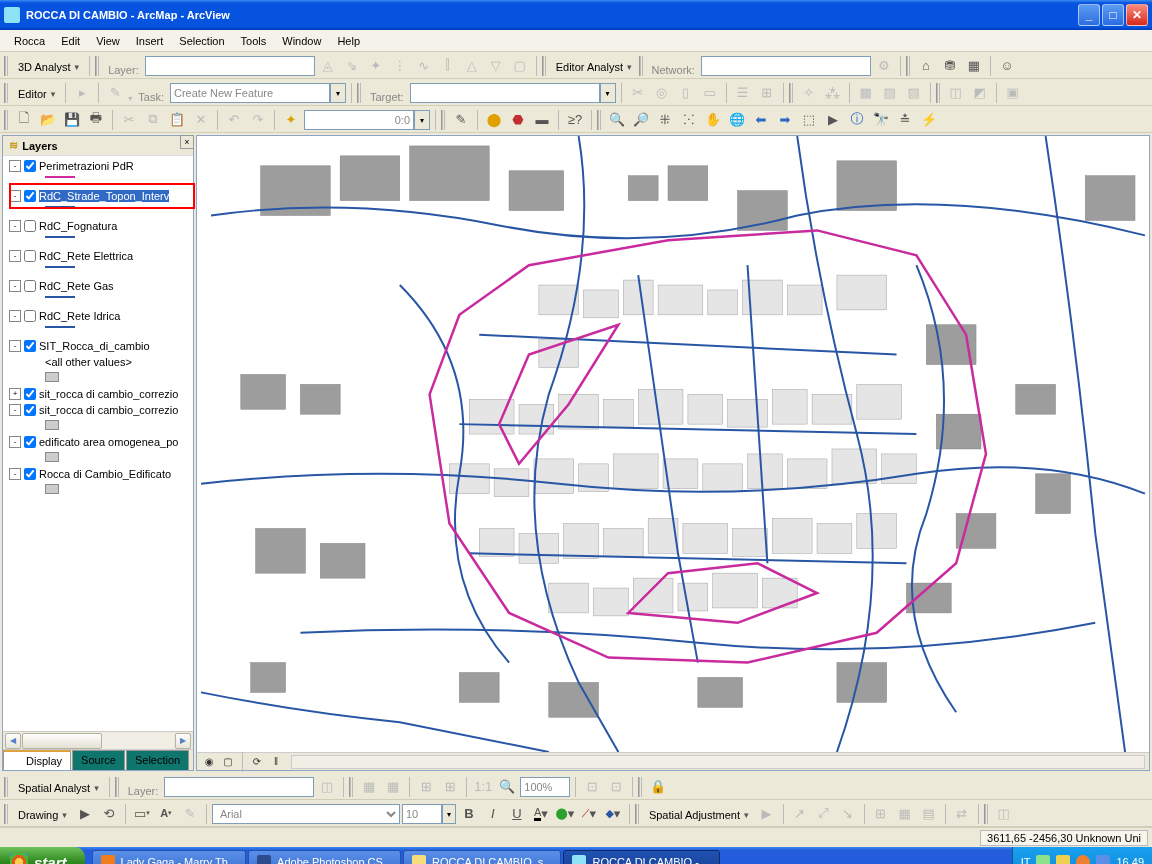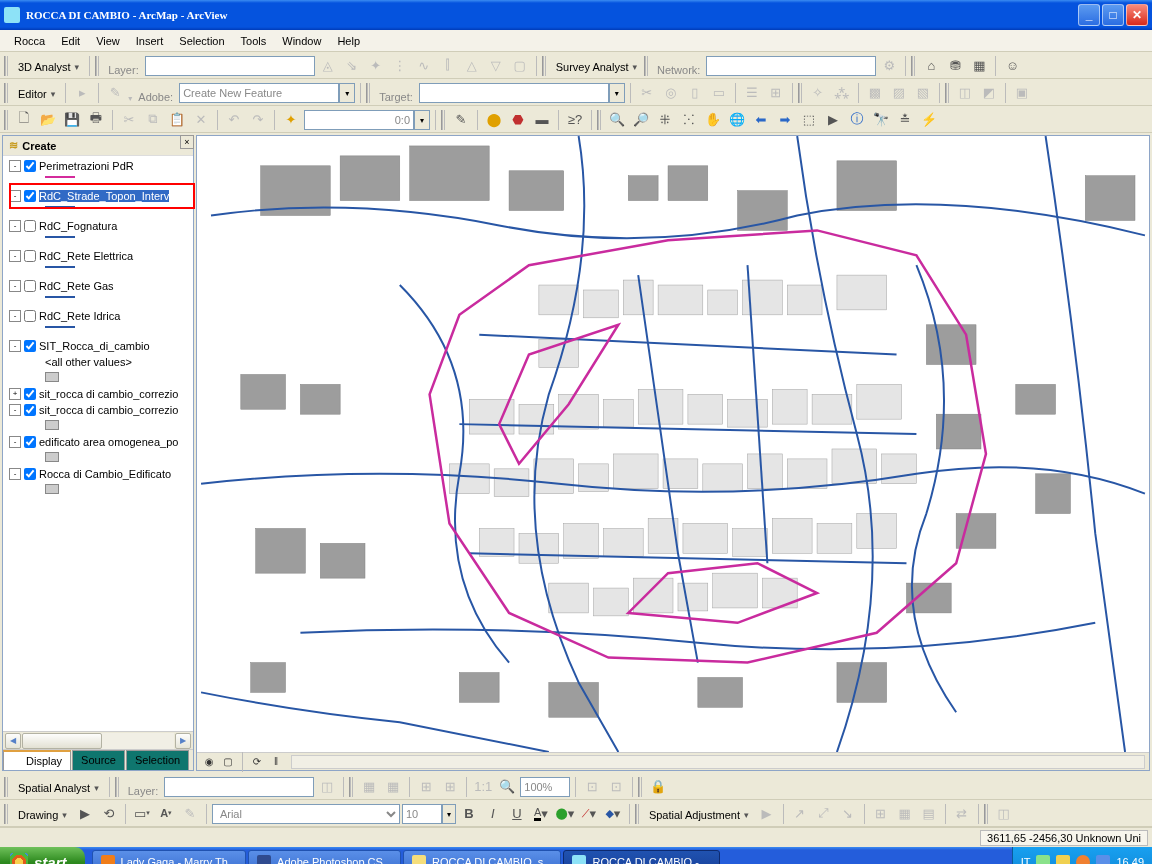--- a/index.html
+++ b/index.html
@@ -1,20 +1,20 @@
 <!DOCTYPE html>
 <html><head>
 <meta charset="utf-8">
 <style>
 * { margin: 0; padding: 0; box-sizing: border-box; font-family: Tahoma, Arial, sans-serif; font-size: 11px; }
 body { width: 1152px; height: 864px; background: #ece9d8; overflow: hidden; position: relative; }
 
 .titlebar { height: 30px; background: linear-gradient(to bottom, #3b8cf2, #0553de 10%, #0553de 90%, #003bb8); display: flex; align-items: center; padding: 0 4px; color: #fff; }
 .titlebar .app-icon { width: 16px; height: 16px; margin-right: 6px; background: #8de2f7; border-radius: 2px; }
-.titlebar .title { font-weight: bold; flex: 1; font-family: Liberation Serif, serif; }
+.titlebar .title { font-weight: bold; flex: 1; }
 .titlebar .wbuttons { display: flex; gap: 2px; }
 .wbtn { width: 22px; height: 22px; border: 1px solid #fff8; border-radius: 3px; display: flex; align-items: center; justify-content: center; color: #fff; font-weight: bold; font-size: 12px; }
 .wbtn.min, .wbtn.max { background: linear-gradient(to bottom, #5c9bf0, #2b6de2); }
 .wbtn.close { background: linear-gradient(to bottom, #f98b7c, #d8291b); }
 
 .menubar { height: 22px; background: #f4f2e9; display: flex; align-items: center; padding: 0 6px; border-bottom: 1px solid #d0cdb8; }
 .menubar .mitem { padding: 2px 8px; cursor: pointer; }
 
 .toolbar-row { display: flex; align-items: flex-end; padding: 2px 4px; background: #ece9d8; border-bottom: 1px solid #d0cdb8; gap: 2px; min-height: 26px; flex-wrap: nowrap; }
 .grip { width: 5px; height: 20px; background: linear-gradient(to right, #bbb 1px, transparent 1px) 0/2px; margin-right: 2px; border-left: 1px solid #999; }
@@ -103,21 +103,21 @@
   <div class="tbtn disabled">⇘</div>
   <div class="tbtn disabled">✦</div>
   <div class="tbtn disabled">⋮</div>
   <div class="tbtn disabled">∿</div>
   <div class="tbtn disabled">⫿</div>
   <div class="tbtn disabled">△</div>
   <div class="tbtn disabled">▽</div>
   <div class="tbtn disabled">▢</div>
   <div class="tsep"></div>
   <span class="grip"></span>
-  <div class="tdd">Survey Analyst</div>
+  <div class="tdd">Editor Analyst</div>
   <span class="grip"></span>
   <span class="tlabel">Network:</span>
   <input class="tinput" style="width: 170px;" disabled="">
   <div class="tbtn disabled">⚙</div>
   <div class="tsep"></div>
   <span class="grip"></span>
   <div class="tbtn">⌂</div>
   <div class="tbtn">⛃</div>
   <div class="tbtn">▦</div>
   <div class="tsep"></div>
@@ -125,21 +125,21 @@
 </div>
 
 <div class="toolbar-row">
   <span class="grip"></span>
   <div class="tdd">Editor</div>
   <div class="tsep"></div>
   <div class="tbtn disabled">▸</div>
   <div class="tsep"></div>
   <div class="tbtn disabled">✎</div>
   <span style="font-size:8px;color:#bbb">▾</span>
-  <span class="tlabel">Adobe:</span>
+  <span class="tlabel">Task:</span>
   <input class="tinput" style="width: 160px;" disabled="" value="Create New Feature">
   <span style="margin-left:-2px;border:1px solid #7f9db9;background:#ece9d8;width:16px;height:20px;display:flex;align-items:center;justify-content:center;font-size:8px;">▾</span>
   <div class="tsep"></div>
   <span class="grip"></span>
   <span class="tlabel">Target:</span>
   <input class="tinput" style="width: 190px;" disabled="">
   <span style="margin-left:-2px;border:1px solid #7f9db9;background:#ece9d8;width:16px;height:20px;display:flex;align-items:center;justify-content:center;font-size:8px;">▾</span>
   <div class="tsep"></div>
   <div class="tbtn disabled">✂</div>
   <div class="tbtn disabled">◎</div>
@@ -208,21 +208,21 @@
   <div class="tbtn">≛</div>
   <div class="tbtn" style="color:#e0a000;">⚡</div>
 </div>
 
 <div class="main">
 
   <div class="toc">
     <div class="toc-close">×</div>
     <div class="toc-header">
       <span class="licon">≋</span>
-      <span>Create</span>
+      <span>Layers</span>
     </div>
     <div class="toc-tree" id="toc-tree">
         <div class="tree-row" style="padding-left: 6px;">
           <span class="exp">-</span>
           <input type="checkbox" checked="" style="">
           <span class="lname">Perimetrazioni PdR</span>
         </div>
         <div class="tree-swatch" style="border-top: 2px solid rgb(212, 43, 156); width: 30px;"></div>
         <div class="tree-row sel" style="padding-left: 6px;">
           <span class="exp">-</span>

